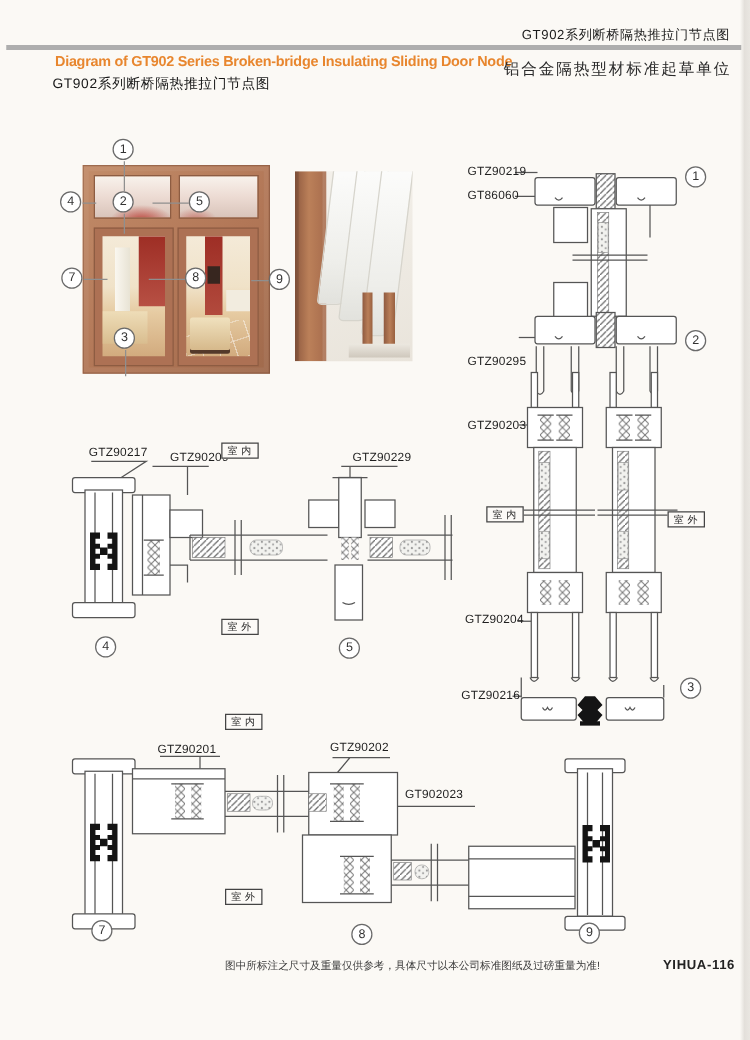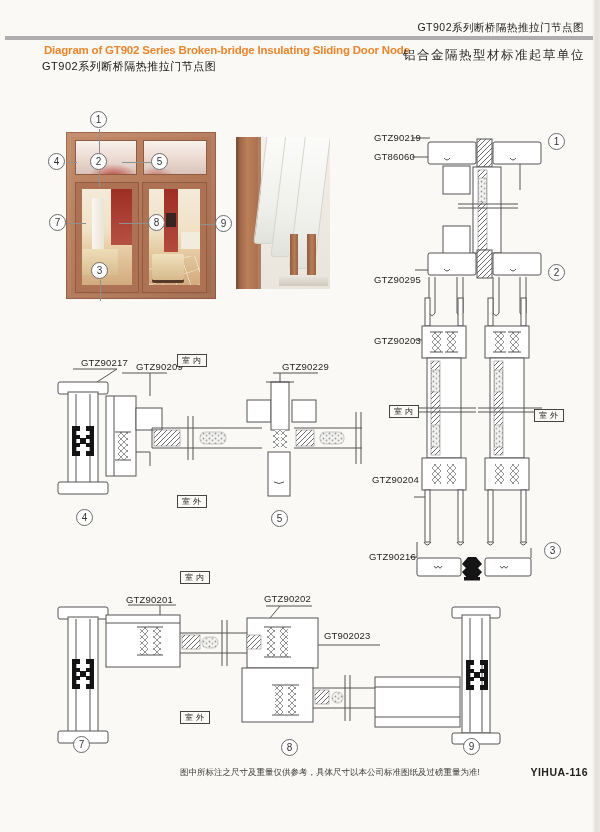--- a/index.html
+++ b/index.html
@@ -334,25 +334,25 @@
   <rect class="box" x="422" y="50" width="28" height="118"></rect>
   <rect class="box" x="412" y="168" width="48" height="11" rx="2"></rect>
   <path class="ln" d="M430,53 v114 M442,53 v114"></path>
   <path transform="translate(426,95)" d="M0,0 h8 v5 h-4 v4 h4 v4 h-4 v4 h4 v4 h-4 v4 h4 v5 h-8 z" fill="#141414"></path>
   <path transform="translate(448,95)" d="M0,0 h-8 v5 h4 v4 h-4 v4 h4 v4 h-4 v4 h4 v4 h-4 v5 h8 z" fill="#141414"></path>
   <rect x="434" y="107" width="6" height="6" fill="#141414"></rect>
 </svg>
 
 <div class="abs plabel" style="left:374px;top:132px">GTZ90219</div>
 <div class="abs plabel" style="left:374px;top:151px">GT86060</div>
-<div class="abs plabel" style="left:374px;top:274px">GTZ90295</div>
+<div class="abs plabel" style="left:374px;top:284px">GTZ90295</div>
 <div class="abs plabel" style="left:374px;top:335px">GTZ90203</div>
-<div class="abs plabel" style="left:372px;top:474px">GTZ90204</div>
+<div class="abs plabel" style="left:372px;top:490px">GTZ90204</div>
 <div class="abs plabel" style="left:369px;top:551px">GTZ90216</div>
-<div class="abs plabel" style="left:81px;top:357px">GTZ90217</div>
+<div class="abs plabel" style="left:71px;top:357px">GTZ90217</div>
 <div class="abs plabel" style="left:136px;top:361px">GTZ90209</div>
 <div class="abs plabel" style="left:282px;top:361px">GTZ90229</div>
 <div class="abs plabel" style="left:126px;top:594px">GTZ90201</div>
 <div class="abs plabel" style="left:264px;top:593px">GTZ90202</div>
 <div class="abs plabel" style="left:324px;top:630px">GT902023</div>
 
 <div class="abs regionbox" style="left:389px;top:405px">室内</div>
 <div class="abs regionbox" style="left:534px;top:409px">室外</div>
 <div class="abs regionbox" style="left:177px;top:354px">室内</div>
 <div class="abs regionbox" style="left:177px;top:495px">室外</div>

